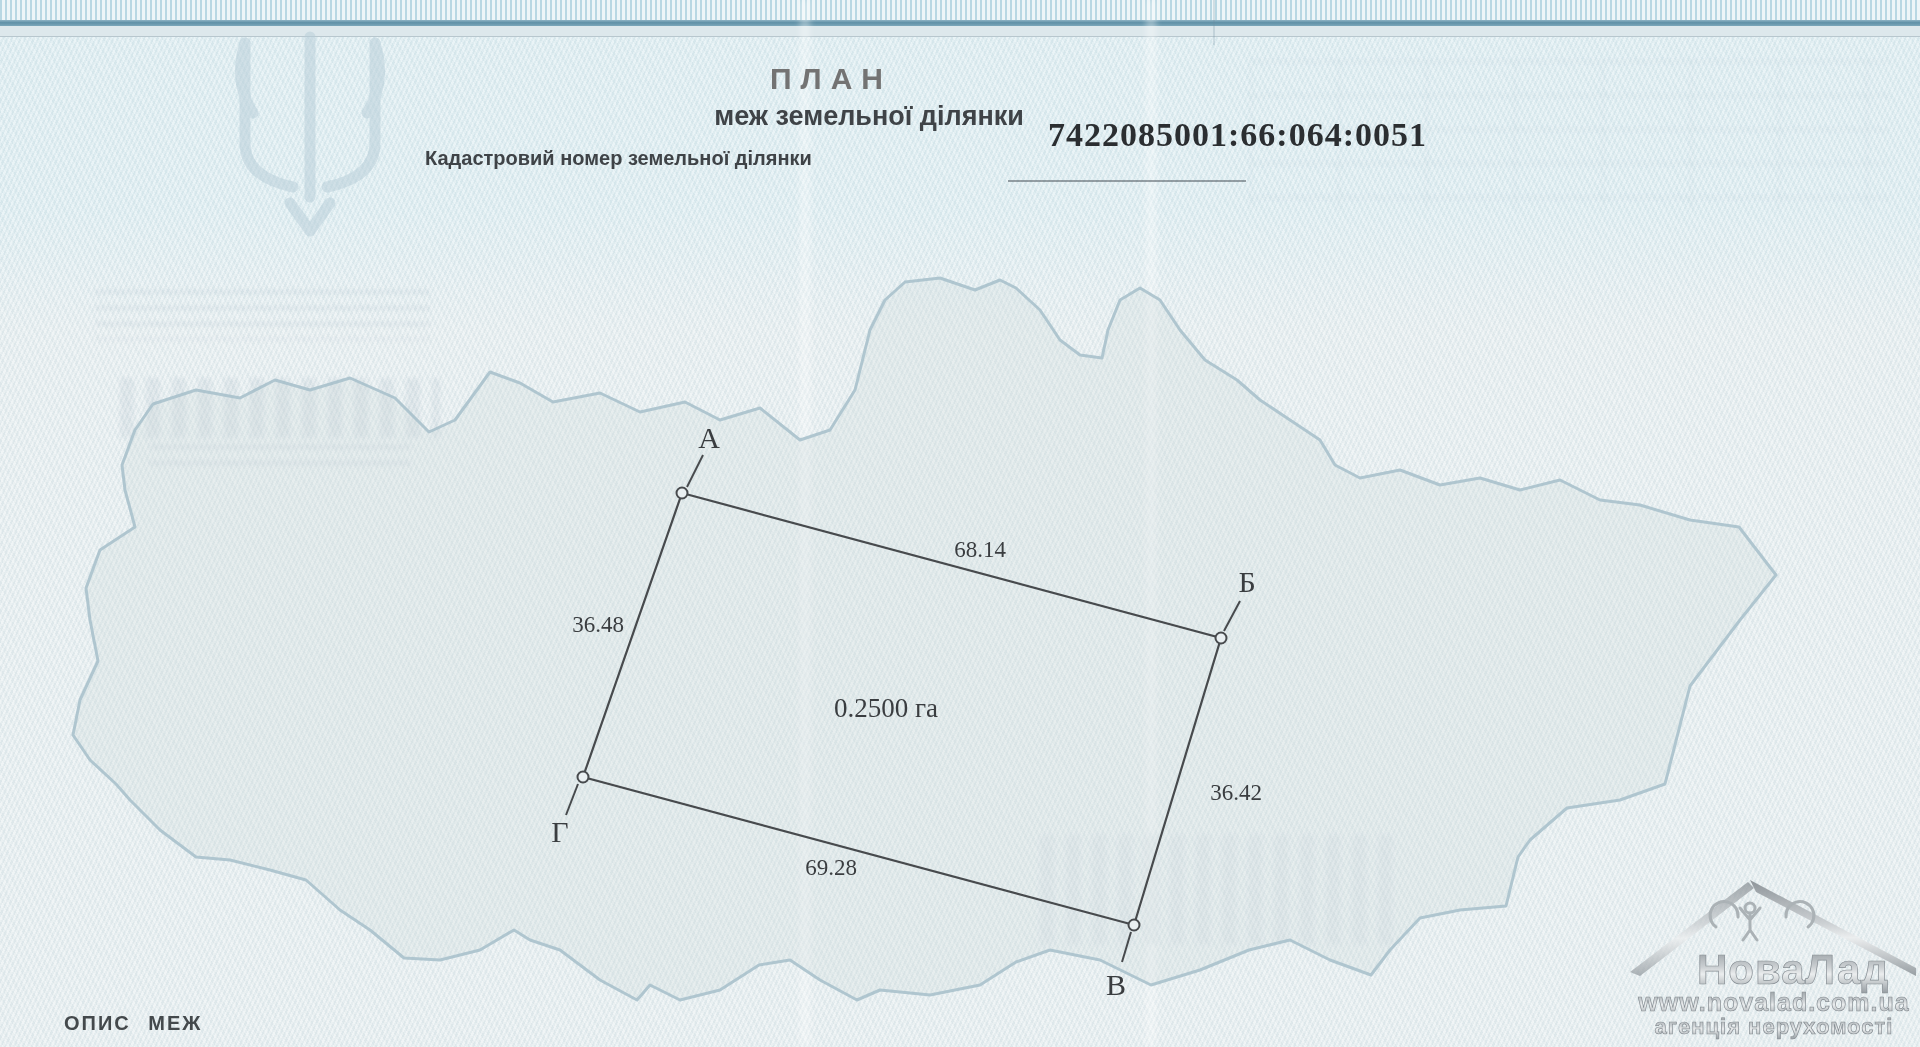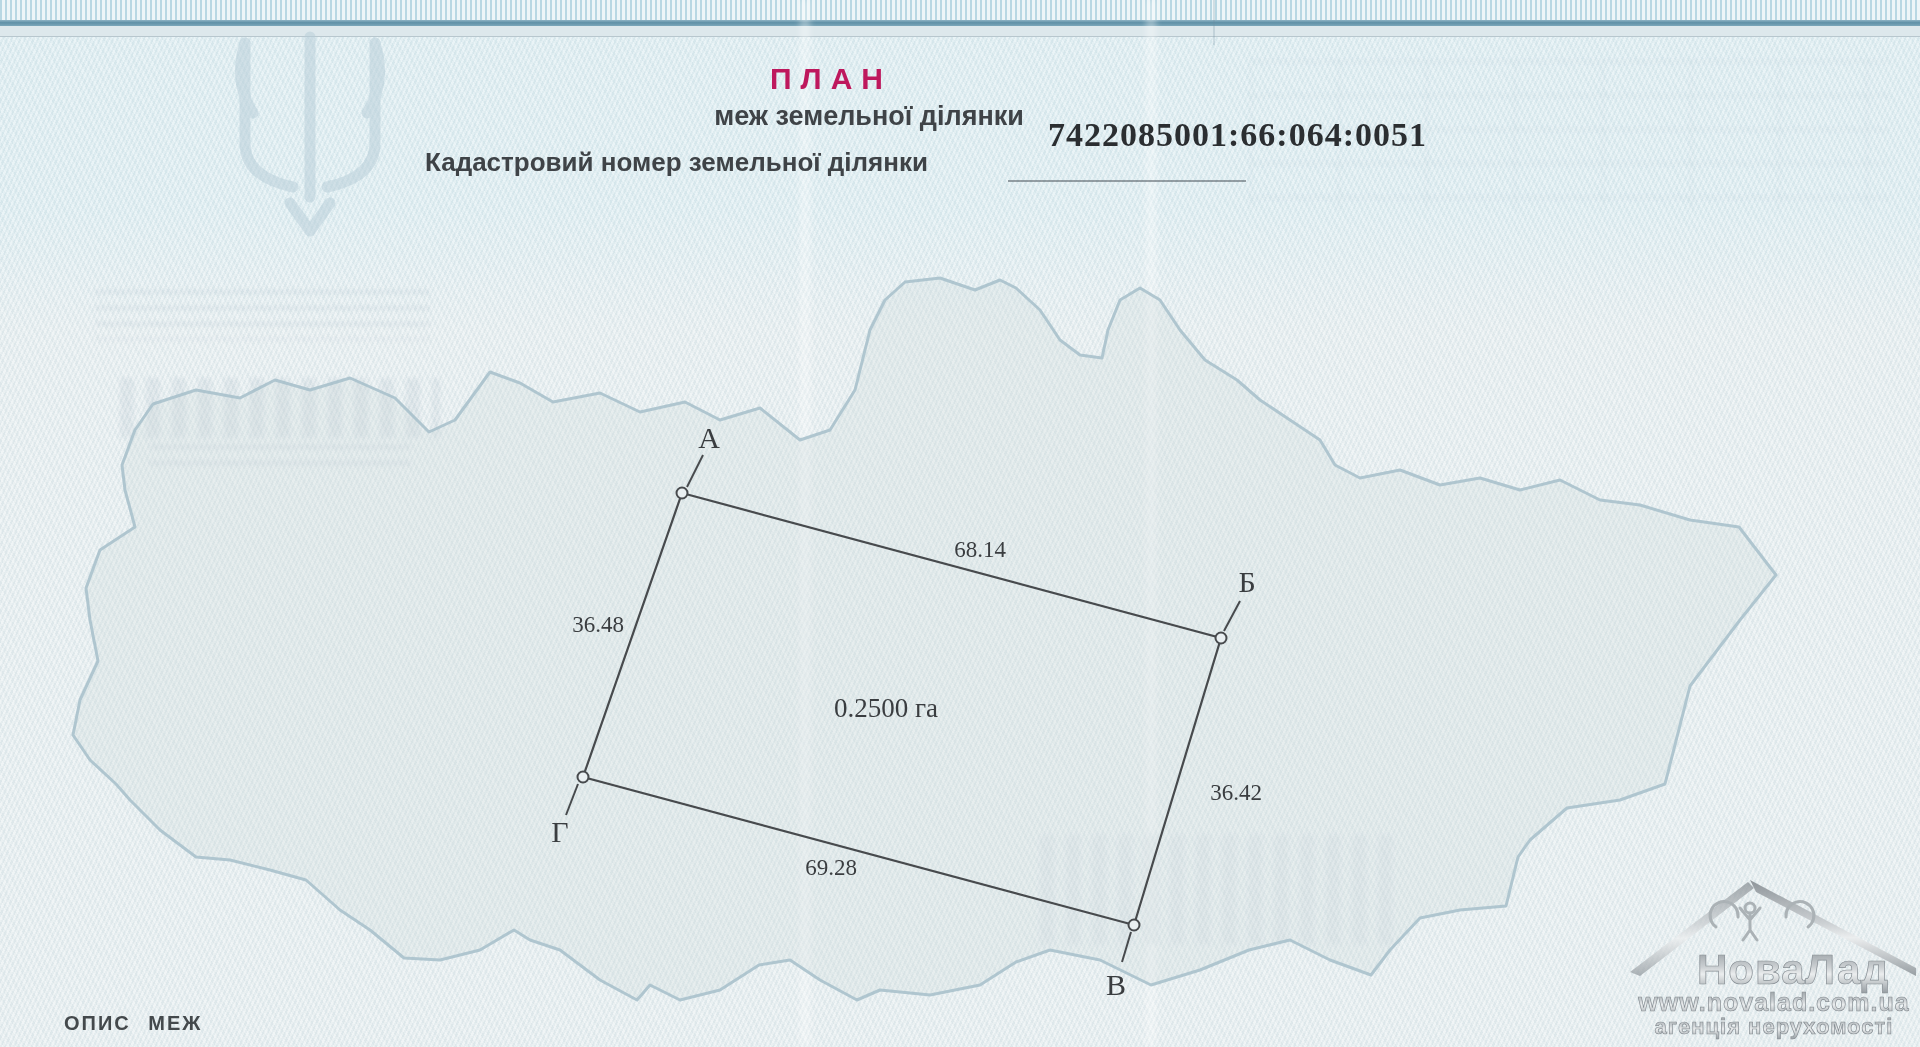--- a/index.html
+++ b/index.html
@@ -23,24 +23,24 @@
   .fold{top:0;height:1047px;width:10px;background:rgba(255,255,255,.35);filter:blur(3px);}
   .ghost{filter:blur(2px);pointer-events:none;}
   .ghost.lines{background-image:repeating-linear-gradient(180deg,rgba(104,128,152,.5) 0 4px,transparent 4px 16px);opacity:.18;}
   .ghost.blob{background-image:repeating-linear-gradient(90deg,rgba(104,128,152,.5) 0 14px,transparent 14px 26px);opacity:.16;}
   .ghost.table{background-image:
       repeating-linear-gradient(90deg,rgba(104,128,152,.40) 0 2px,transparent 2px 88px),
       repeating-linear-gradient(180deg,rgba(104,128,152,.35) 0 3px,transparent 3px 34px);opacity:.14;}
   .vline-ghost{background:rgba(110,140,160,.5);}
   
   .title{left:831px;top:62px;transform:translateX(-50%);
-      font-size:30px;font-weight:bold;letter-spacing:9px;color:#be185d;}
+      font-size:30px;font-weight:bold;letter-spacing:9px;color:#737373;}
   .subtitle{left:869px;top:101px;transform:translateX(-50%);
       font-size:27px;font-weight:bold;color:#3f4347;}
-  .cad-label{left:425px;top:147px;font-size:26px;font-weight:bold;color:#3f4347;}
+  .cad-label{left:425px;top:147px;font-size:20px;font-weight:bold;color:#3f4347;}
   .cad-number{left:1048px;top:116px;font-family:"Liberation Serif",serif;
       font-size:34px;font-weight:bold;letter-spacing:1px;color:#2b2e31;}
   .cad-underline{left:1008px;top:180px;width:238px;height:2px;background:rgba(80,90,96,.55);}
   .footer-label{left:64px;top:1012px;font-size:20px;font-weight:bold;
       letter-spacing:2px;word-spacing:10px;color:#44494c;}
   
   svg.layer{left:0;top:0;width:1920px;height:1047px;}
   .map-shape{fill:rgba(202,216,216,.30);stroke:#a6bfca;stroke-width:3;
       stroke-linejoin:round;opacity:.85;}
   .quad{fill:none;stroke:#474a4d;stroke-width:2.2;}

